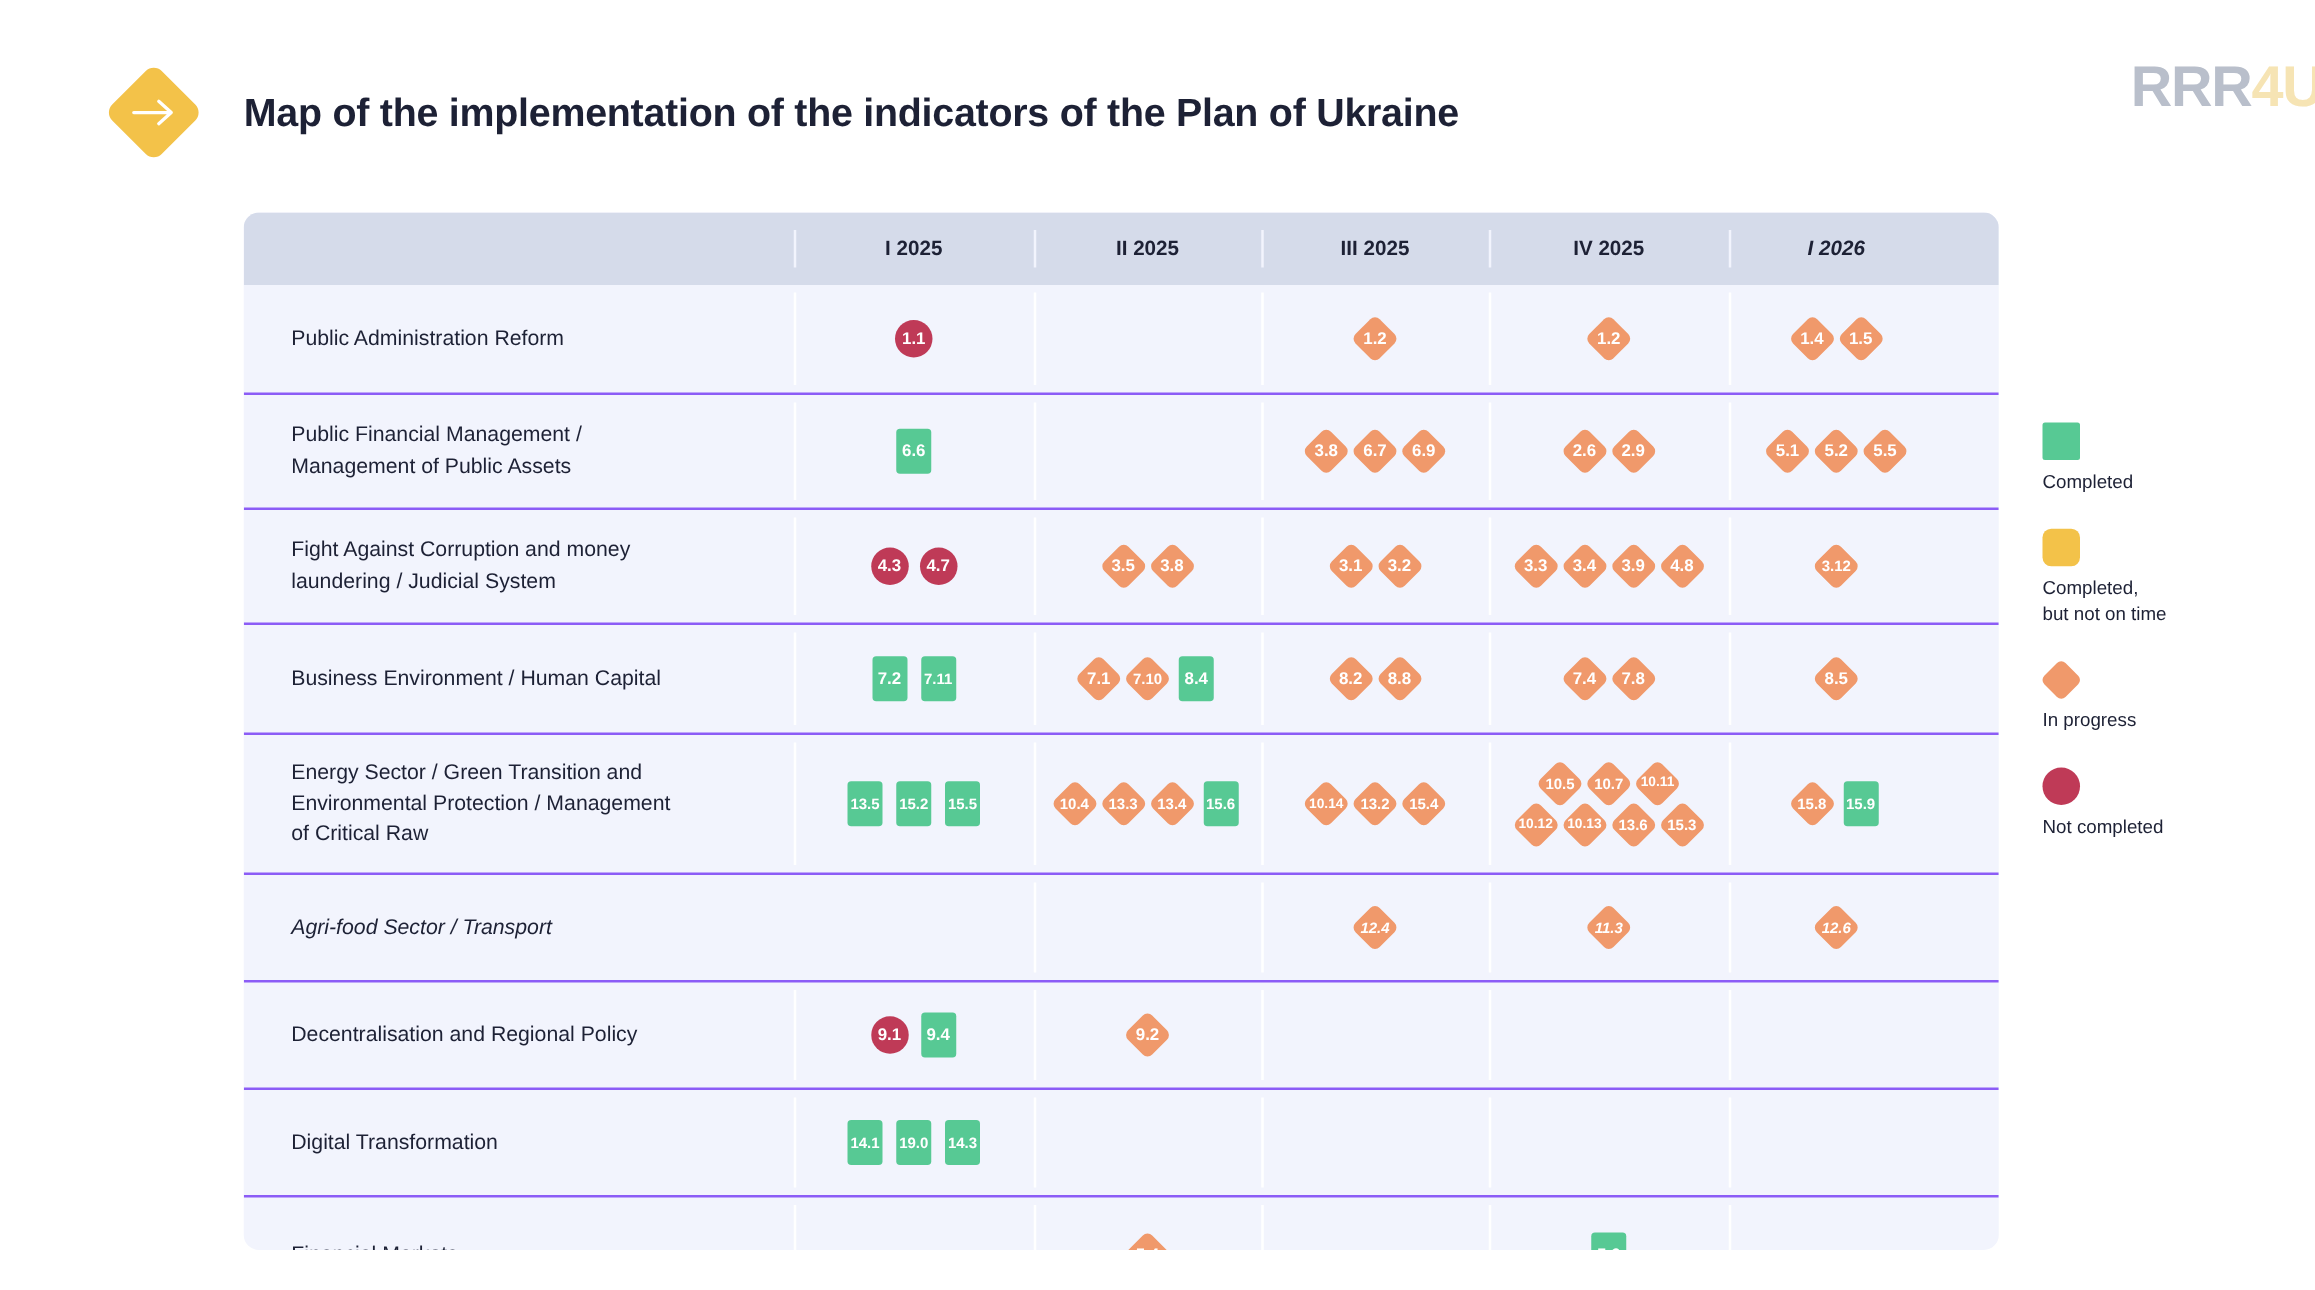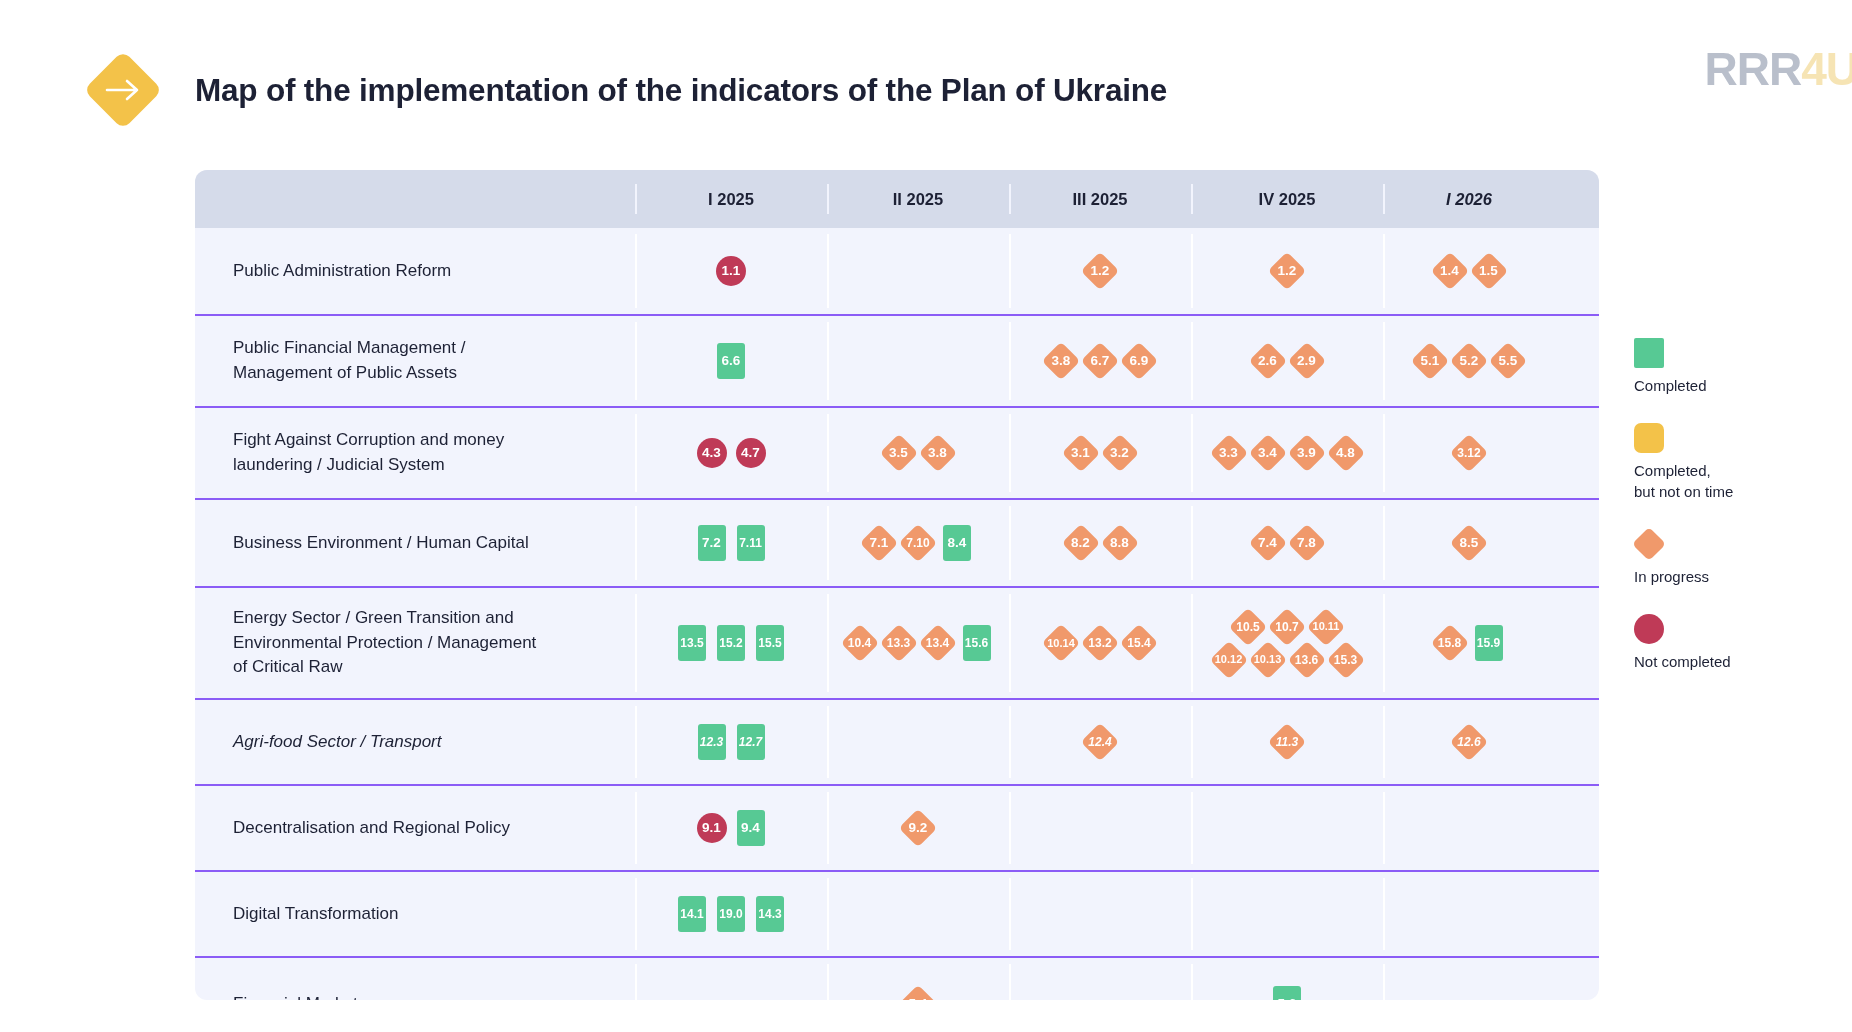--- a/index.html
+++ b/index.html
@@ -590,32 +590,20 @@
             </span>
             <span class="badge completed len3" title="15.9">
               <span class="shape"></span>
               <span class="txt">15.9</span>
             </span>
           </div>
         </div>
       </div>
       <div class="matrix-row" style="height: 86px; font-style: italic;">
         <div class="row-label">Agri-food Sector / Transport</div>
-        <div class="cell" style="left: 440px; width: 192px;">
-          <div class="badge-line">
-            <span class="badge completed len3" title="12.3">
-              <span class="shape"></span>
-              <span class="txt">12.3</span>
-            </span>
-            <span class="badge completed len3" title="12.7">
-              <span class="shape"></span>
-              <span class="txt">12.7</span>
-            </span>
-          </div>
-        </div>
         <div class="cell" style="left: 632px; width: 182px;"></div>
         <div class="cell" style="left: 814px; width: 182px;">
           <div class="badge-line">
             <span class="badge in-progress len3" title="12.4">
               <span class="shape"></span>
               <span class="txt">12.4</span>
             </span>
           </div>
         </div>
         <div class="cell" style="left: 996px; width: 192px;">

